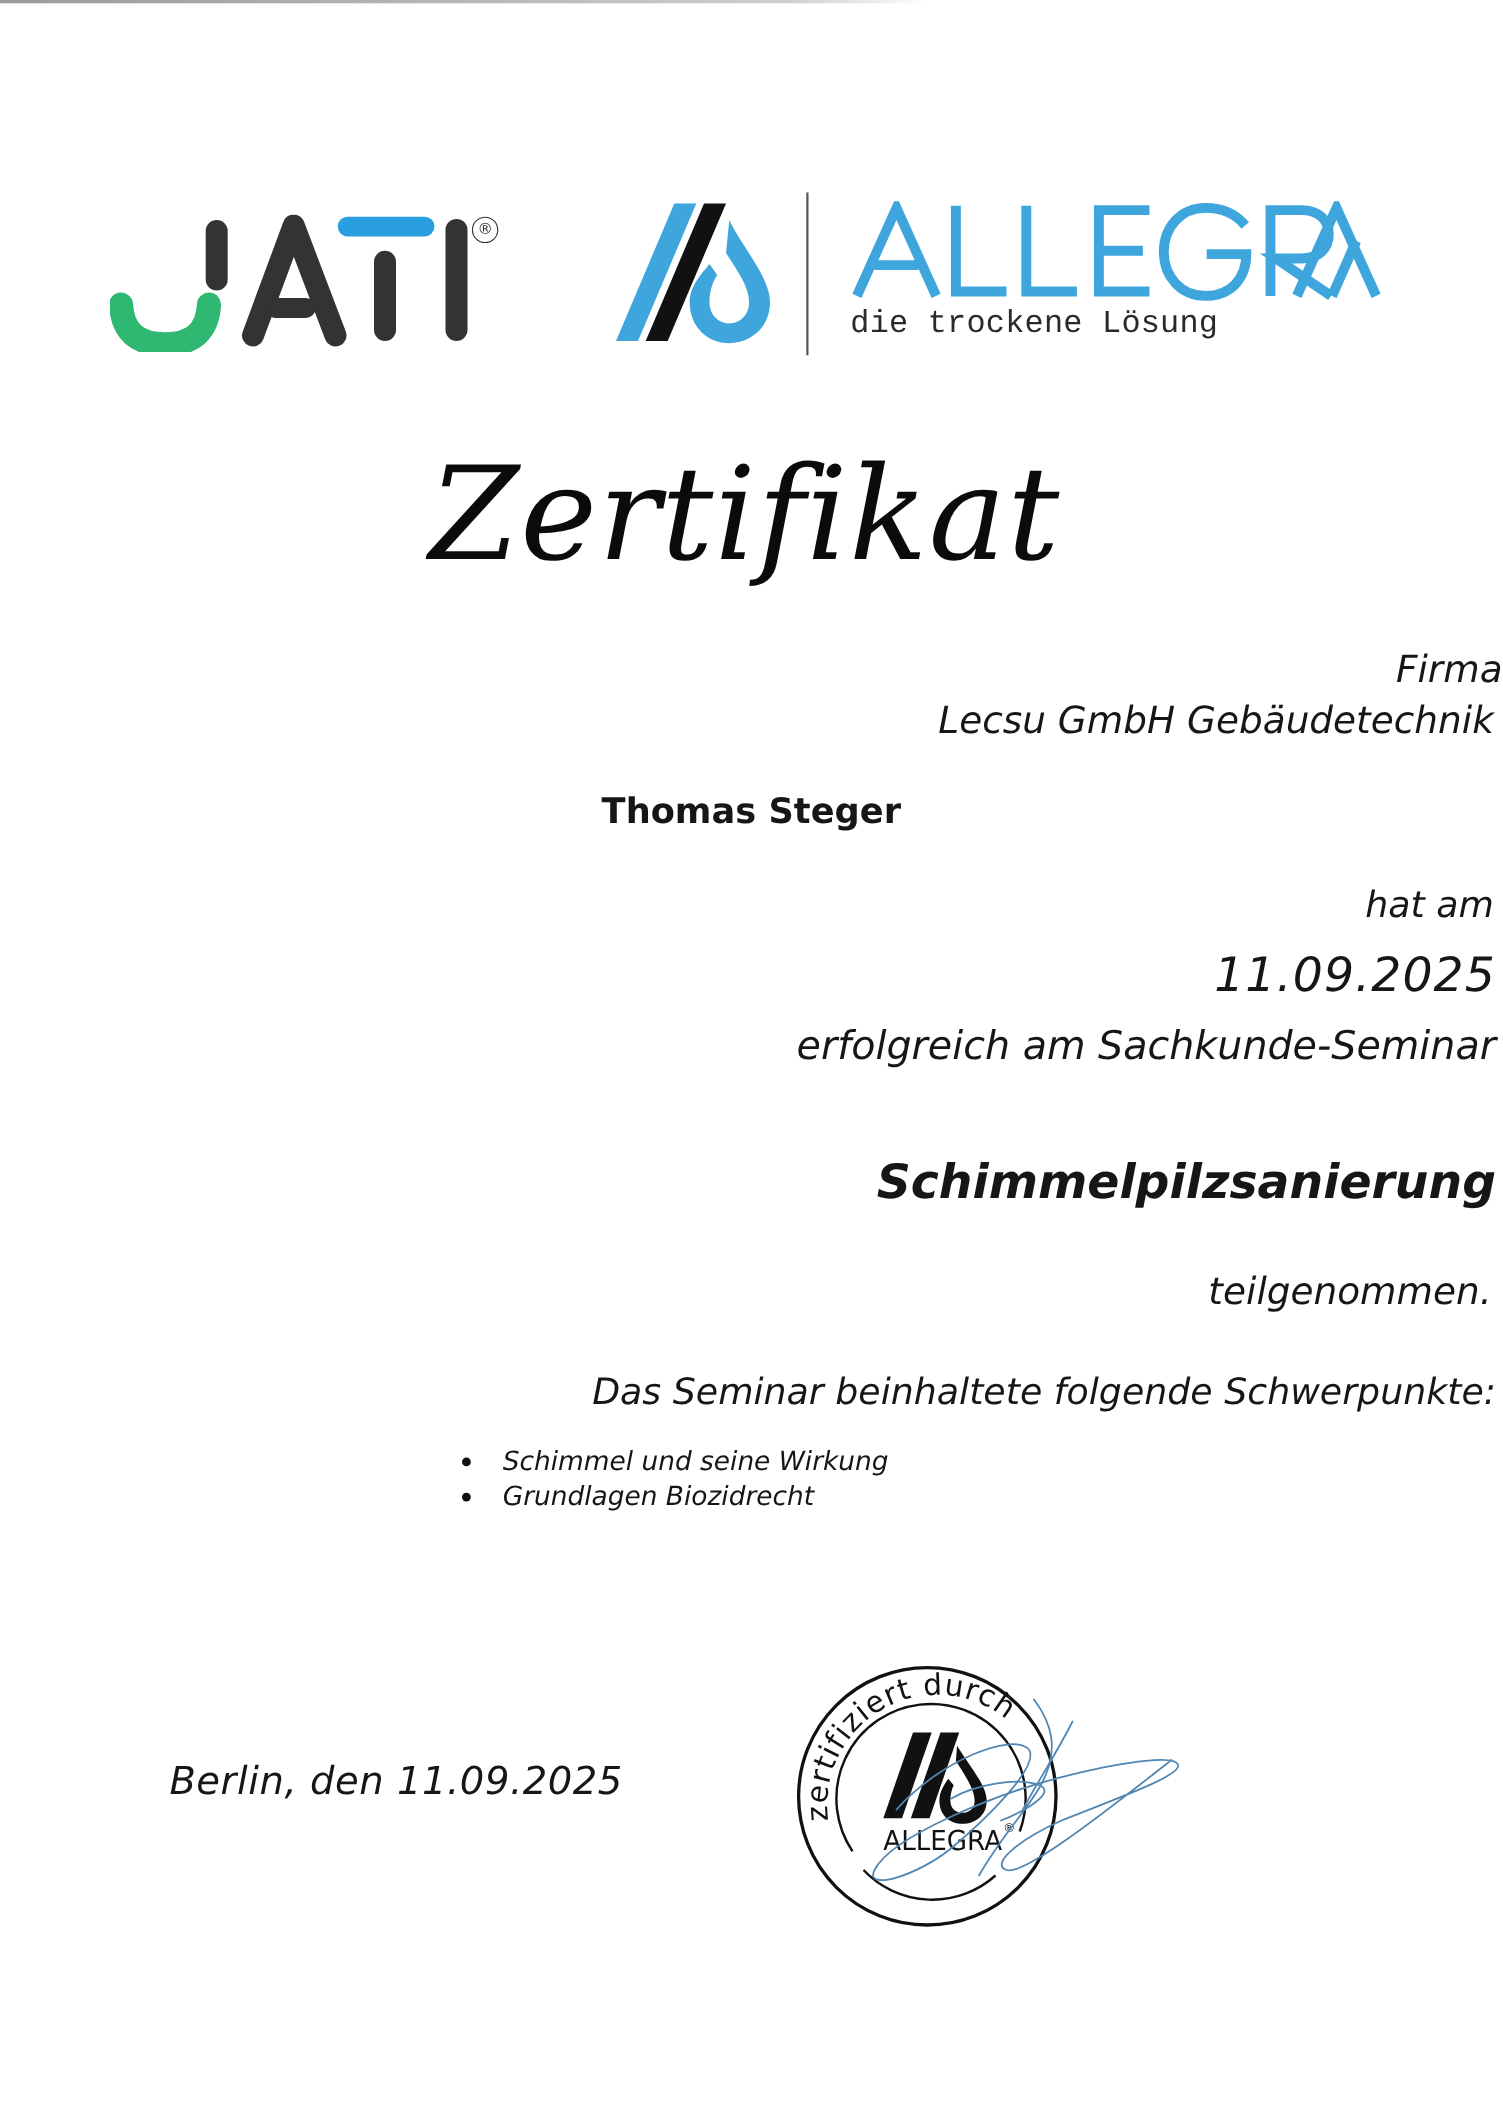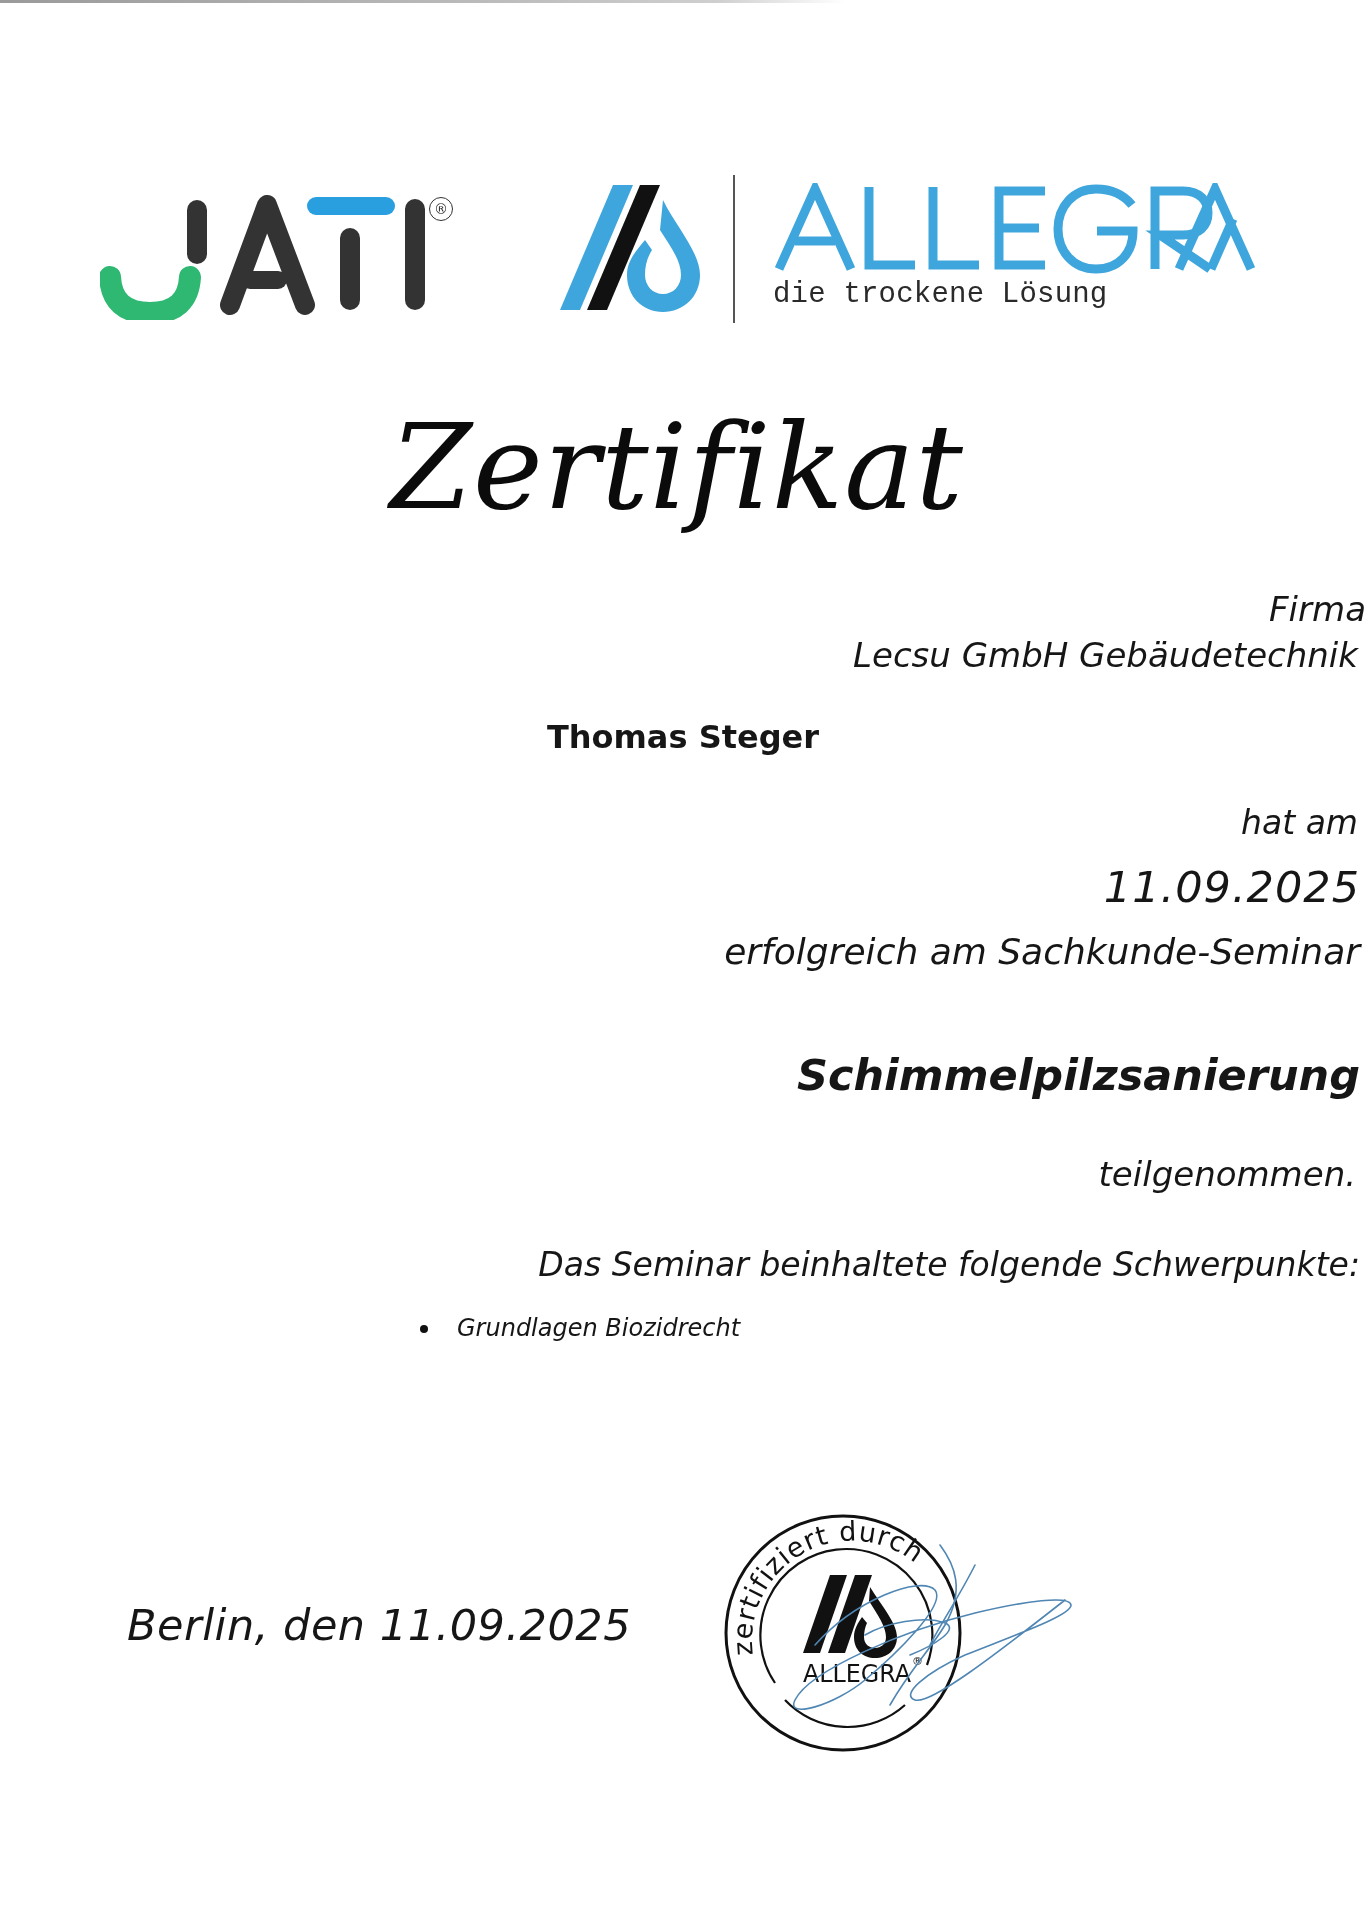--- a/index.html
+++ b/index.html
@@ -19,21 +19,21 @@
   .name { font-size: 32px; top: 721px; }
   .hatam { font-size: 33px; top: 806px; }
   .date { font-size: 43px; top: 866px; letter-spacing: 1px; }
   .successfully { font-size: 36px; top: 934px; }
   .topic { font-size: 43px; top: 1054px; }
   .participated { font-size: 34px; top: 1157px; }
   .focus-heading { font-size: 33px; top: 1248px; }
   ul.focus { position: absolute; left: 420px; top: 1313px; margin: 0; padding: 0; list-style: none; }
   ul.focus li { position: relative; font-size: 24px; font-style: italic; line-height: 31.5px; padding-left: 37px; white-space: nowrap; }
   ul.focus li .dot { position: absolute; left: 0; top: 12px; width: 8px; height: 8px; border-radius: 50%; background: #111; }
-  .place-date { left: 127px; top: 1600px; font-size: 43px; font-style: italic; white-space: nowrap; letter-spacing: 0.5px; }
+  .place-date { left: 154px; top: 1600px; font-size: 35px; font-style: italic; white-space: nowrap; letter-spacing: 0.5px; }
   .tagline { left: 773px; top: 278px; font-size: 29px; color: #2a2a2a; white-space: nowrap; letter-spacing: 0.2px;
              font-family: Liberation Mono, monospace; font-weight: normal; }
 </style>
 </head>
 <body>
 
 <div class="abs scanline"></div>
 
 <div class="abs" style="left:100px; top:195px; width:360px; height:125px;">
   <svg width="360" height="125" viewBox="0 0 360 125">
@@ -94,20 +94,21 @@
 <div class="abs center-line verd it company" style="left:-8px;">Lecsu GmbH Gebäudetechnik</div>
 <div class="abs center-line verd b name">Thomas Steger</div>
 <div class="abs center-line verd it hatam" style="left:-8px;">hat am</div>
 <div class="abs center-line verd it date" style="left:-6px;">11.09.2025</div>
 <div class="abs center-line verd it successfully" style="left:-6px;">erfolgreich am Sachkunde-Seminar</div>
 <div class="abs center-line verd it b topic" style="left:-6px;">Schimmelpilzsanierung</div>
 <div class="abs center-line verd it participated" style="left:-10px;">teilgenommen.</div>
 <div class="abs center-line verd it focus-heading" style="left:-6px;">Das Seminar beinhaltete folgende Schwerpunkte:</div>
 
 <ul class="focus">
+  <li><span class="dot"></span><span>Schimmel und seine Wirkung</span></li>
   <li><span class="dot"></span><span>Grundlagen Biozidrecht</span></li>
 </ul>
 
 <div class="abs place-date">Berlin, den 11.09.2025</div>
 
 <div class="abs" style="left:715px; top:1505px; width:380px; height:260px;">
   <svg width="380" height="260" viewBox="0 0 380 260">
     <defs>
       <path id="stampArc" d="M 38 150 A 100 100 0 0 1 220 80"></path>
     </defs>

